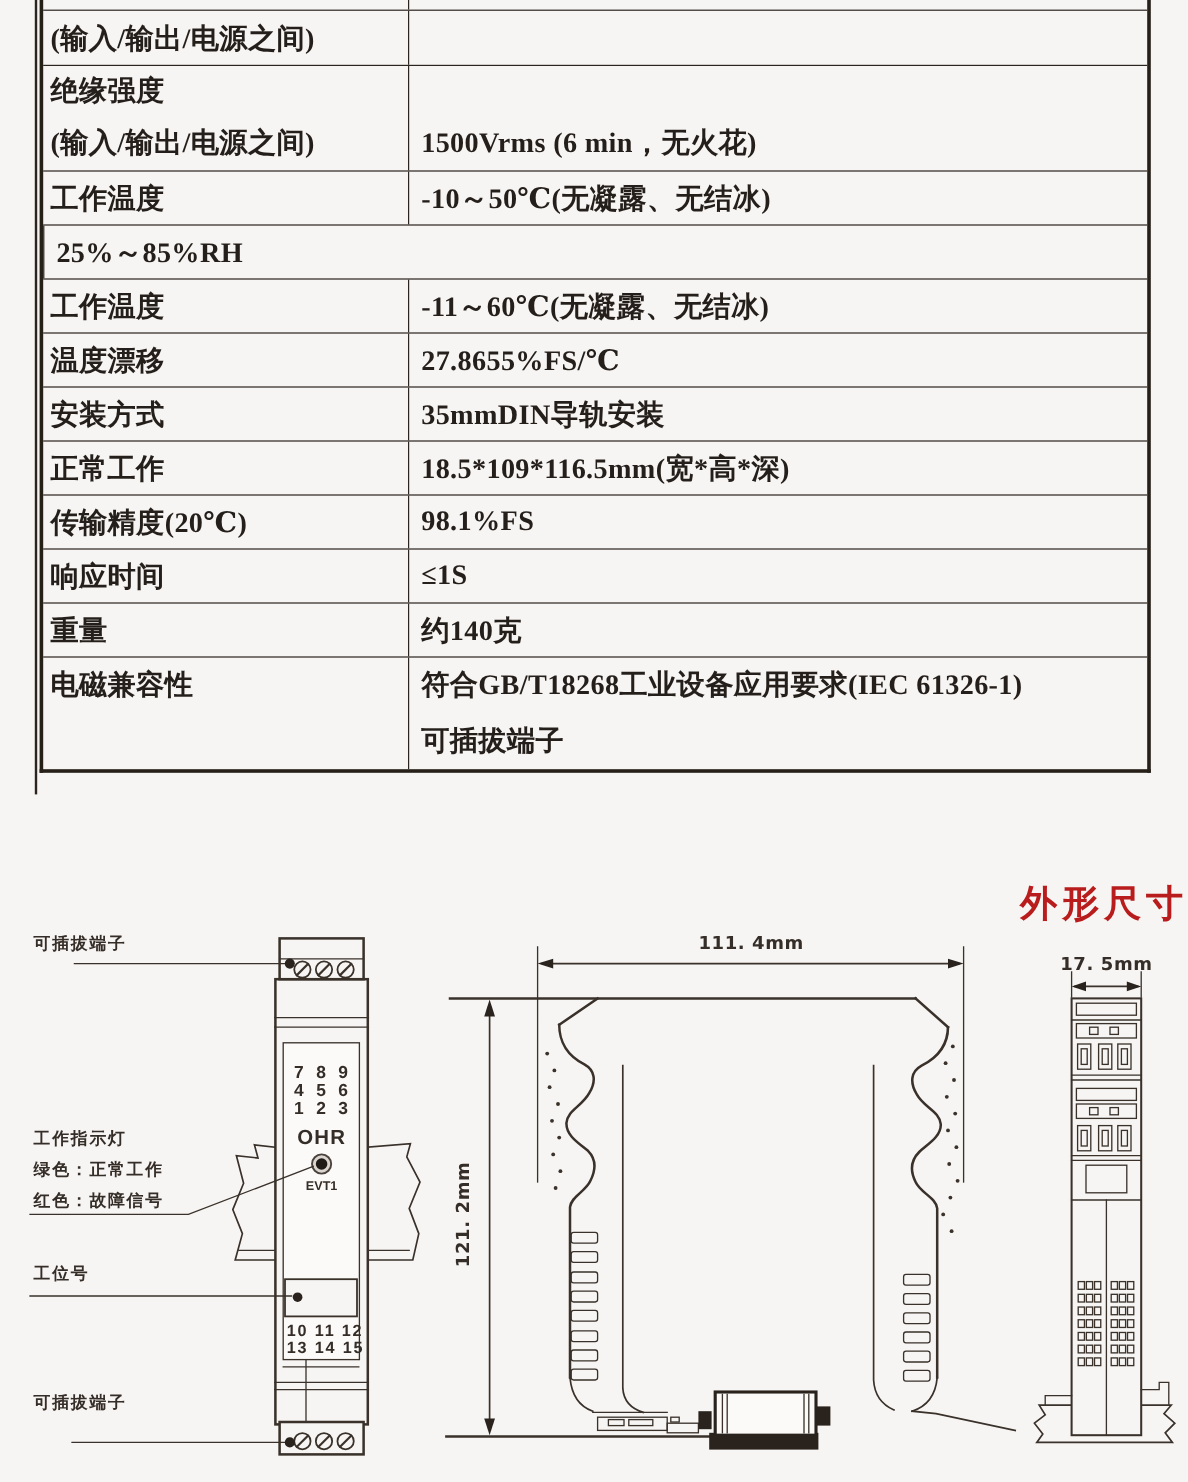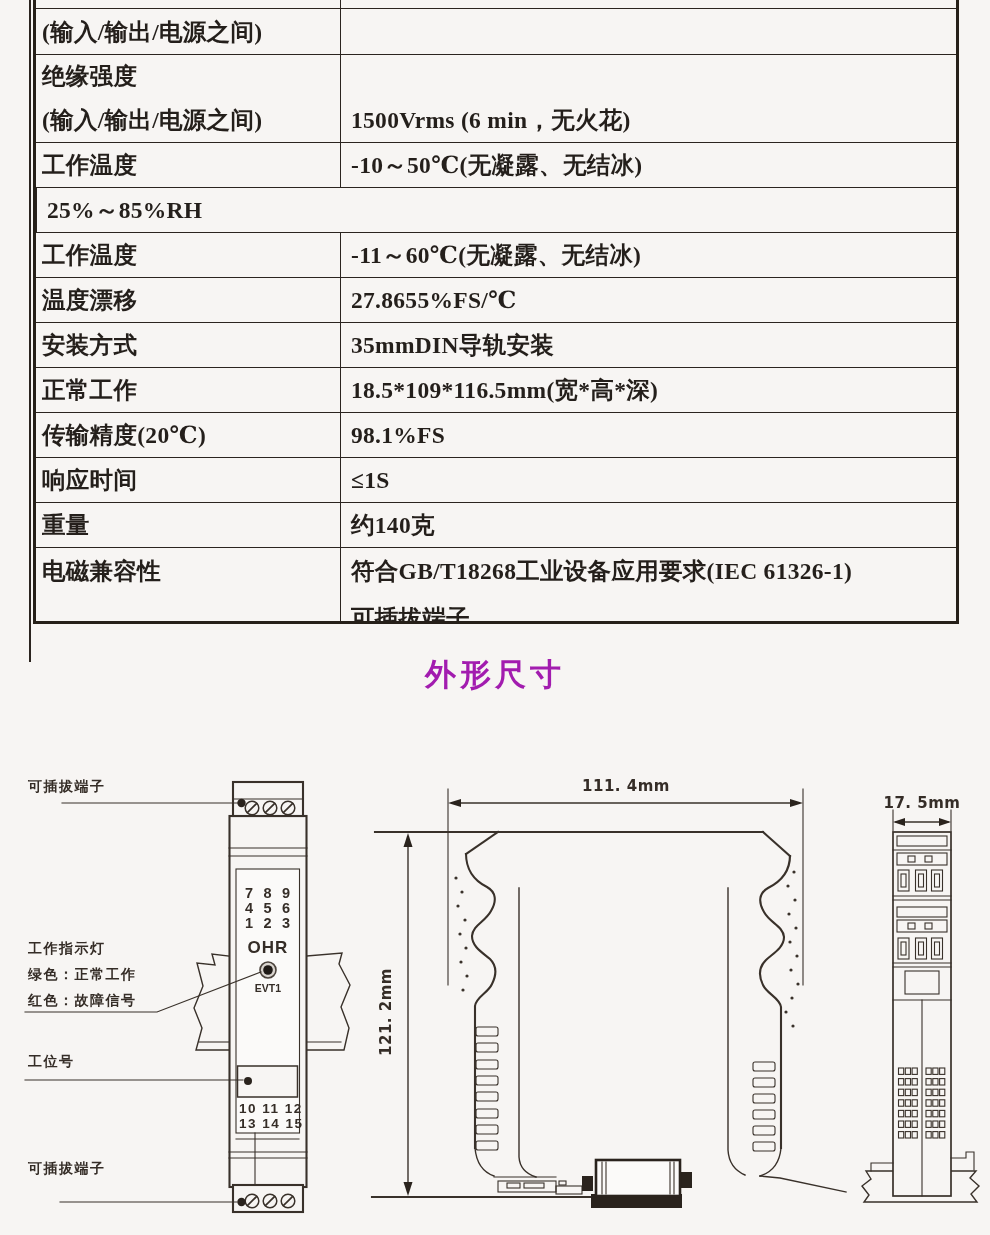--- a/index.html
+++ b/index.html
@@ -11,27 +11,27 @@
   
   .thinline{position:absolute;left:29px;top:0;width:2px;height:662px;background:#2b241f;}
   .spec{position:absolute;left:33px;top:0;width:926px;box-sizing:border-box;
         border:3px solid #262019;border-top:none;background:#f7f5f3;}
   .row{display:grid;grid-template-columns:292px 1fr;border-top:1.6px solid #2b241f;box-sizing:border-box;gap:12px;}
   .row:first-child{border-top:none;}
   .cell{display:flex;flex-direction:column;justify-content:center;
         font-weight:bold;font-size:23.5px;letter-spacing:.3px;padding-left:6px;box-sizing:border-box;
         white-space:nowrap;overflow:hidden;}
   .cell.val{border-left:1.6px solid #2b241f;padding-left:10px;}
-  .rs{height:8px}.r1{height:46px}.r2{height:88px}.rmid{height:45px}.rlast{height:74px}
+  .rs{height:8px}.r1{height:46px}.r2{height:88px}.rmid{height:45px}.rlast{height:94px}
   .r2 .cell{justify-content:flex-end;line-height:44px}
   .rlast .cell{justify-content:flex-start;line-height:46.5px}
   
-  .sec-title{position:absolute;top:654px;left:0;width:100%;margin:0;text-align:center;
+  .sec-title{position:absolute;top:732px;left:0;width:100%;margin:0;text-align:right;
     font-family:"Liberation Sans","DejaVu Sans",sans-serif;font-weight:bold;
-    font-size:31px;letter-spacing:4px;color:#a21caf;}
+    font-size:31px;letter-spacing:4px;color:#b91c1c;}
   
   svg.draw{position:absolute;left:0;top:752px;}
   .ln{fill:none;stroke:#39312a;stroke-width:1.4;stroke-linecap:square;}
   .lt{stroke-width:1.1}
   .lk{stroke-width:2.1}
   .fb{fill:#f7f5f3}
   .fw{fill:#fbfaf9}
   .solid{fill:#2a231d;stroke:none}
   svg text{fill:#352d27}
   .lbl{font:bold 14px "Liberation Sans","DejaVu Sans",sans-serif;letter-spacing:1.5px;}

